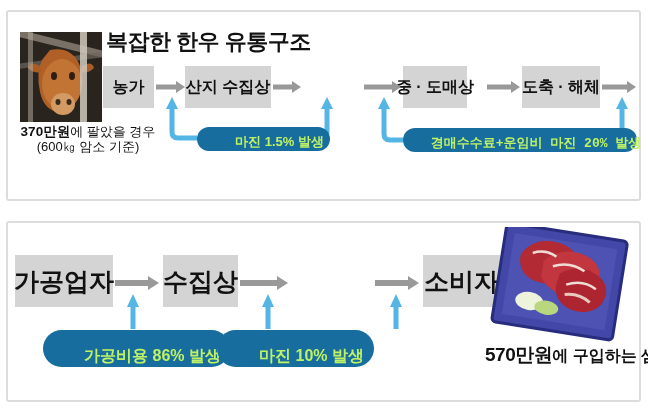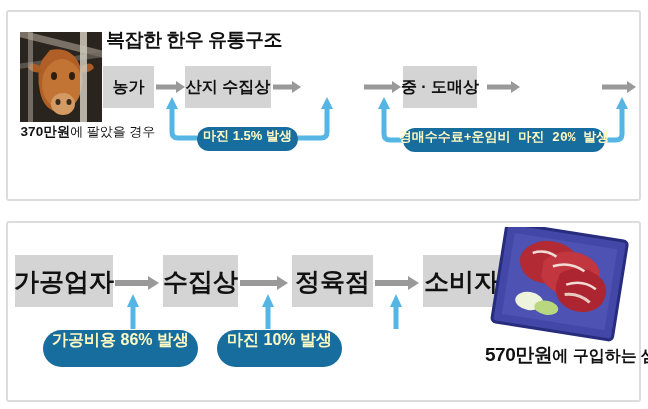--- a/index.html
+++ b/index.html
@@ -1,26 +1,26 @@
 <!DOCTYPE html>
 <html><head>
 <meta charset="utf-8">
 <style>
   html,body{margin:0;padding:0;background:#fff;}
   body{width:648px;height:409px;position:relative;font-family:"Liberation Sans",sans-serif;color:#111;}
   .panel{position:absolute;background:#fff;border:2px solid #dcdcdc;border-radius:3px;}
   #panel1{left:6px;top:10px;width:631px;height:187px;}
   #panel2{left:6px;top:221px;width:631px;height:177px;}
   .overlay{position:absolute;left:0;top:0;pointer-events:none;}
-  .title{position:absolute;left:98px;top:15px;font-size:19px;font-weight:800;letter-spacing:-0.5px;white-space:nowrap;}
+  .title{position:absolute;left:98px;top:15px;font-size:22px;font-weight:800;letter-spacing:-0.5px;white-space:nowrap;}
   .stepbox{position:absolute;background:#d4d4d4;display:flex;align-items:center;justify-content:center;font-weight:700;white-space:nowrap;}
   .row1 .stepbox,{}
   .p1box{top:54px;height:42px;font-size:16px;}
   .p2box{top:32px;height:52px;font-size:25px;}
-  .pill{position:absolute;background:#176d9e;color:#fef9c3;font-weight:700;border-radius:999px;display:flex;align-items:flex-start;justify-content:center;white-space:nowrap;}
+  .pill{position:absolute;background:#176d9e;color:#bef264;font-weight:700;border-radius:999px;display:flex;align-items:flex-end;justify-content:center;white-space:nowrap;padding-left:32px;}
   .p1pill{height:24px;font-size:13px;}
   .p2pill{height:37px;font-size:16px;}
   .photo{position:absolute;}
   .caption{position:absolute;left:4px;top:112px;width:152px;text-align:center;font-size:13px;line-height:15px;}
   .caption b{font-size:13.5px;}
   .price{position:absolute;left:477px;top:119px;white-space:nowrap;font-weight:700;font-size:16px;}
   .price b{font-size:19px;font-weight:900;letter-spacing:-0.5px;}
 </style>
 </head>
 <body>
@@ -43,21 +43,22 @@
       <path d="M62 34 Q72 28 74 36 Q68 42 60 40 Z" fill="#a85d24"></path>
       <rect x="60" y="0" width="7" height="90" fill="#cfc9bd" opacity="0.85"></rect>
       <rect x="8" y="0" width="5" height="90" fill="#b9b2a6" opacity="0.5"></rect>
     </svg>
   </div>
 
   <div class="title">복잡한 한우 유통구조</div>
 
   <div class="stepbox p1box" style="left:95px;width:51px;">농가</div>
   <div class="stepbox p1box" style="left:177px;width:86px;">산지 수집상</div>
-  <div class="stepbox p1box" style="left:395px;width:74px;">중 · 도매상</div>
+  <div class="stepbox p1box" style="left:395px;width:64px;">중 · 도매상</div>
+  <div class="stepbox p1box" style="left:514px;width:78px;">도축 · 해체</div>
 
   <svg class="overlay" width="631" height="187" viewBox="0 0 631 187">
     <g stroke="#999999" stroke-width="5" fill="#999999">
       <line x1="148" y1="75" x2="168" y2="75"></line>
         <polygon points="168,69 168,81 177,75" stroke="none"></polygon>
       <line x1="265" y1="75" x2="284" y2="75"></line>
         <polygon points="284,69 284,81 293,75" stroke="none"></polygon>
       <line x1="356" y1="75" x2="384" y2="75"></line>
         <polygon points="384,69 384,81 393,75" stroke="none"></polygon>
       <line x1="479" y1="75" x2="503" y2="75"></line>
@@ -79,28 +80,28 @@
 
   <div class="pill p1pill" style="left:189px;top:115px;width:101px;">
     <span>마진 1.5% 발생</span>
   </div>
   <div class="pill p1pill" style="left:395px;top:116px;width:202px;font-family:Liberation Mono, monospace;">
     <span>경매수수료+운임비 마진 20% 발생</span>
   </div>
 
   <div class="caption">
     <div><b>370만원</b><span>에 팔았을 경우</span></div>
+    <div>(600㎏ 암소 기준)</div>
   </div>
 </div>
 
 <div class="panel" id="panel2">
 
   <div class="stepbox p2box" style="left:7px;width:98px;">가공업자</div>
   <div class="stepbox p2box" style="left:155px;width:75px;">수집상</div>
-  <div class="stepbox p2box" style="left:284px;width:81px;">정육점</div>
   <div class="stepbox p2box" style="left:415px;width:77px;">소비자</div>
 
   <svg class="overlay" width="631" height="177" viewBox="0 0 631 177">
     <g stroke="#999999" stroke-width="6" fill="#999999">
       <line x1="107" y1="60" x2="140" y2="60"></line>
         <polygon points="140,53 140,67 151,60" stroke="none"></polygon>
       <line x1="232" y1="60" x2="269" y2="60"></line>
         <polygon points="269,53 269,67 280,60" stroke="none"></polygon>
       <line x1="367" y1="60" x2="400" y2="60"></line>
         <polygon points="400,53 400,67 411,60" stroke="none"></polygon>

